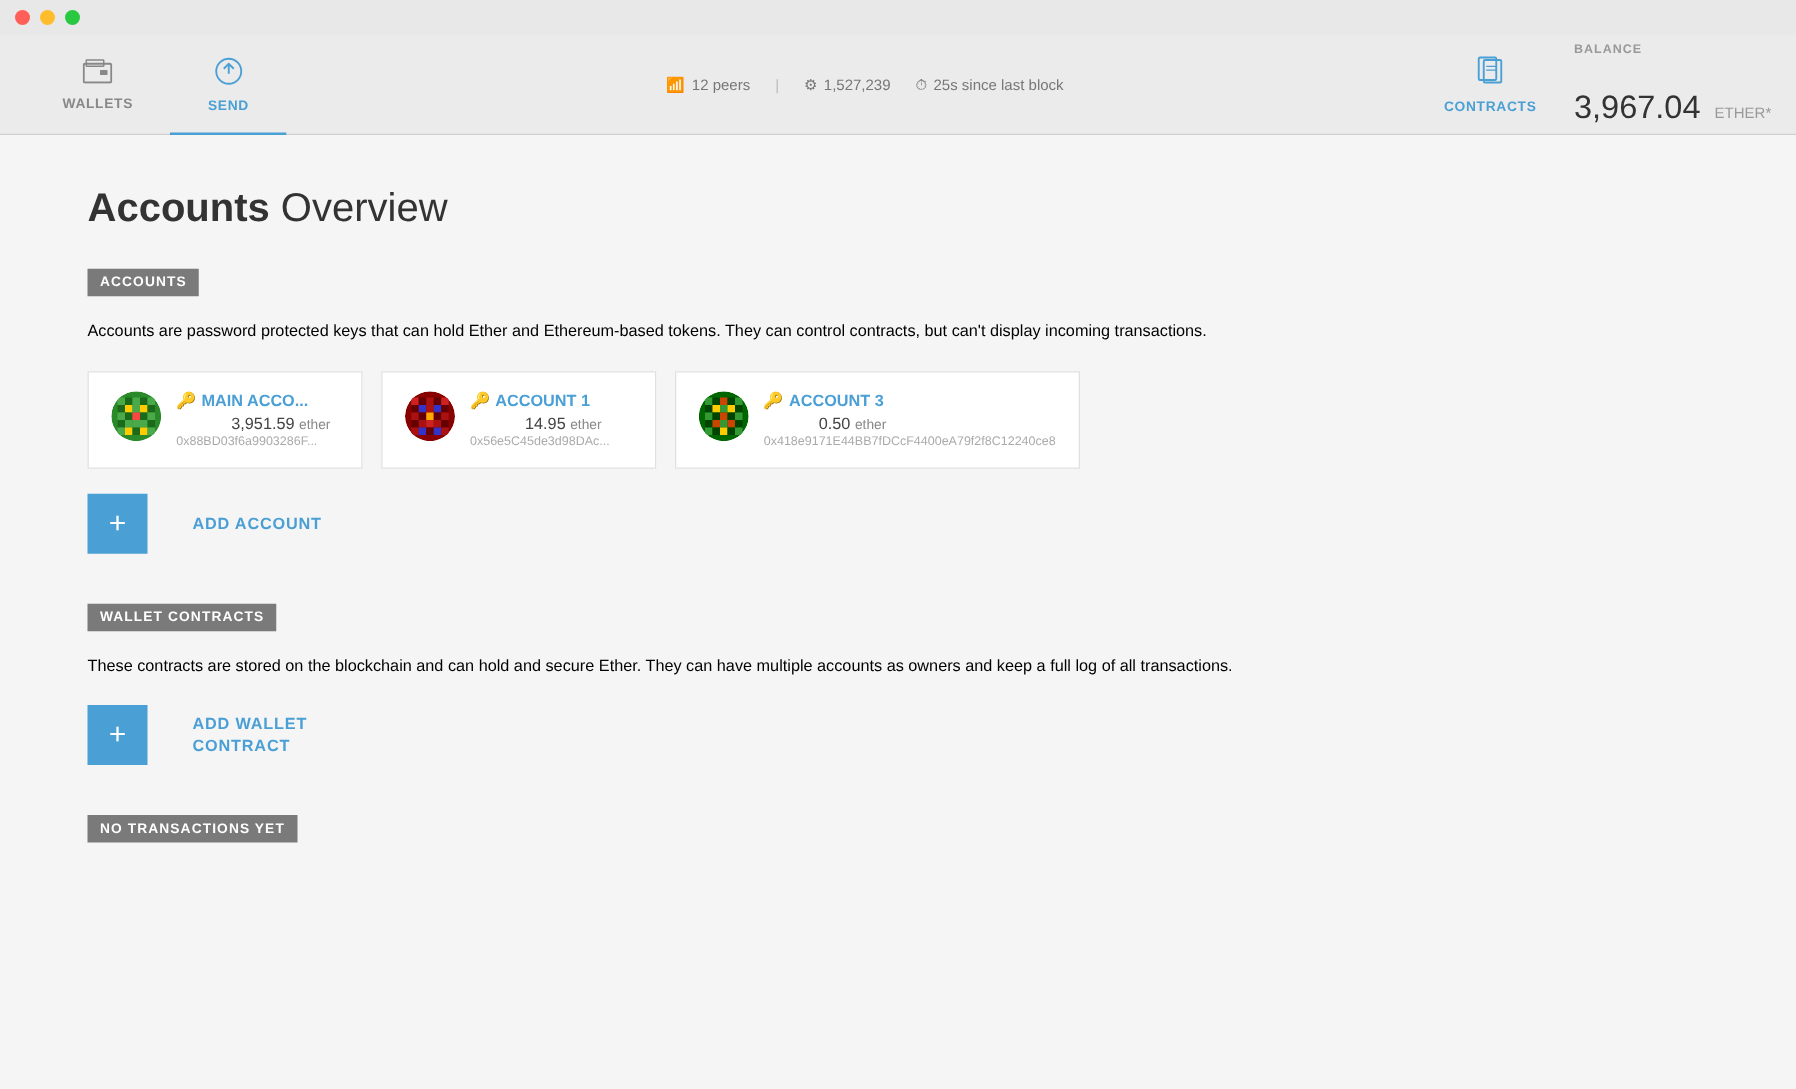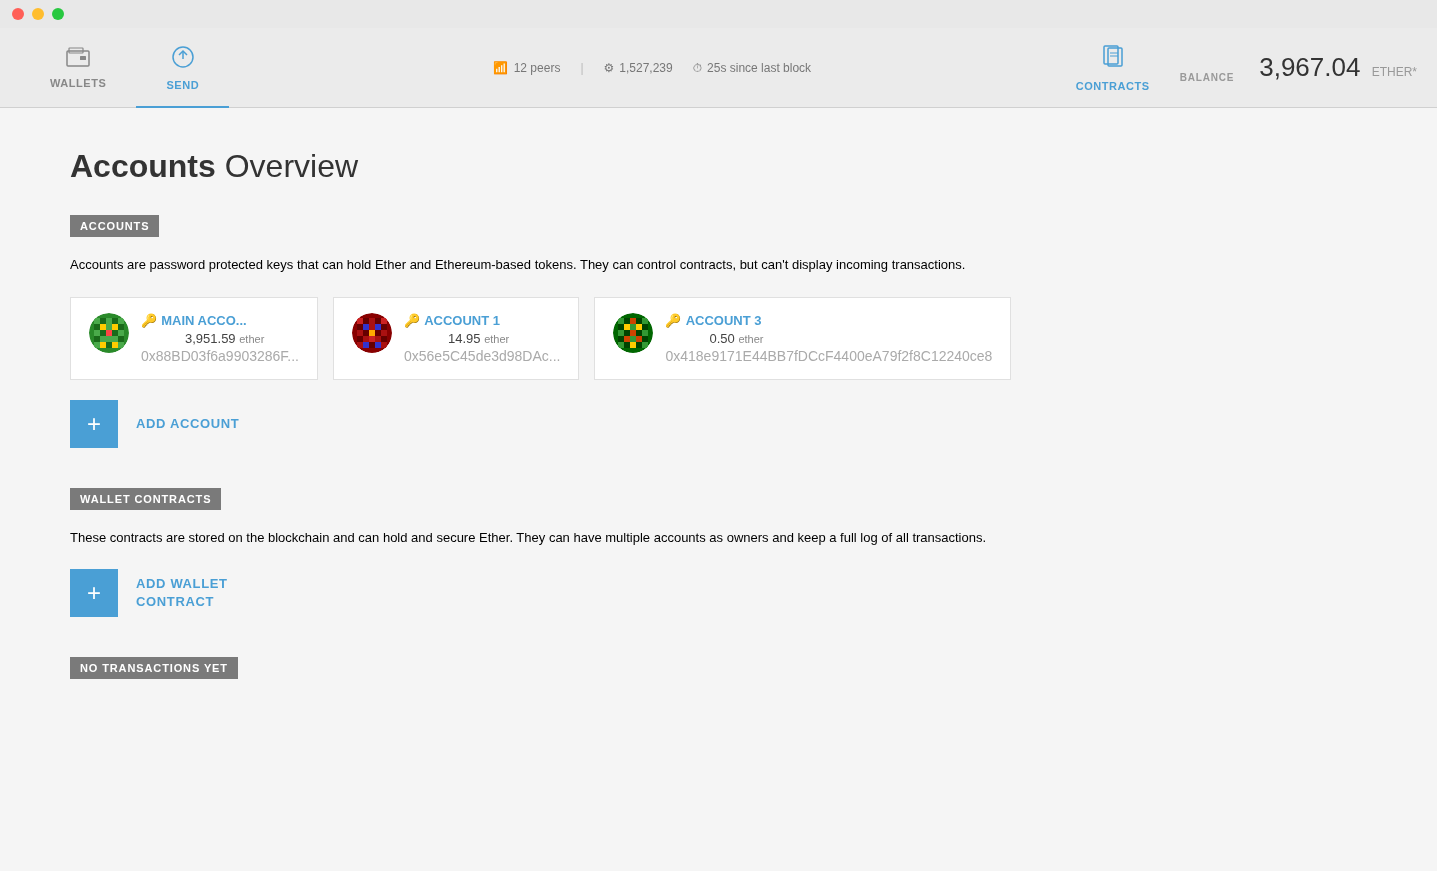--- a/index.html
+++ b/index.html
@@ -132,22 +132,21 @@
 
     .contracts-btn .btn-label {
       font-size: 11px;
       font-weight: 600;
       letter-spacing: 0.05em;
       text-transform: uppercase;
     }
 
     .balance-section {
       display: flex;
-      flex-direction: row;
-      align-items: flex-end;
+      flex-direction: column;
       gap: 25px;
     }
 
     .balance-label {
       font-size: 10px;
       color: #999;
       letter-spacing: 0.08em;
       text-transform: uppercase;
       font-weight: 600;
     }
@@ -252,21 +251,21 @@
       margin-bottom: 2px;
       margin-left: 44px;
     }
 
     .account-balance .unit {
       font-size: 11px;
       color: #888;
     }
 
     .account-address {
-      font-size: 14px;
+      font-size: 10px;
       color: #aaa;
     }
 
     
     .add-btn {
       display: flex;
       align-items: center;
       gap: 0;
       cursor: pointer;
       margin-bottom: 40px;
@@ -284,20 +283,21 @@
       flex-shrink: 0;
     }
 
     .add-btn-label {
       padding: 0 18px;
       font-size: 13px;
       font-weight: 600;
       color: #4a9fd5;
       text-transform: uppercase;
       letter-spacing: 0.05em;
+      margin-left: 18px;
     }
 
     
     .section-gap {
       margin-bottom: 20px;
     }
 
     .no-transactions {
       display: inline-block;
       background: #7a7a7a;

